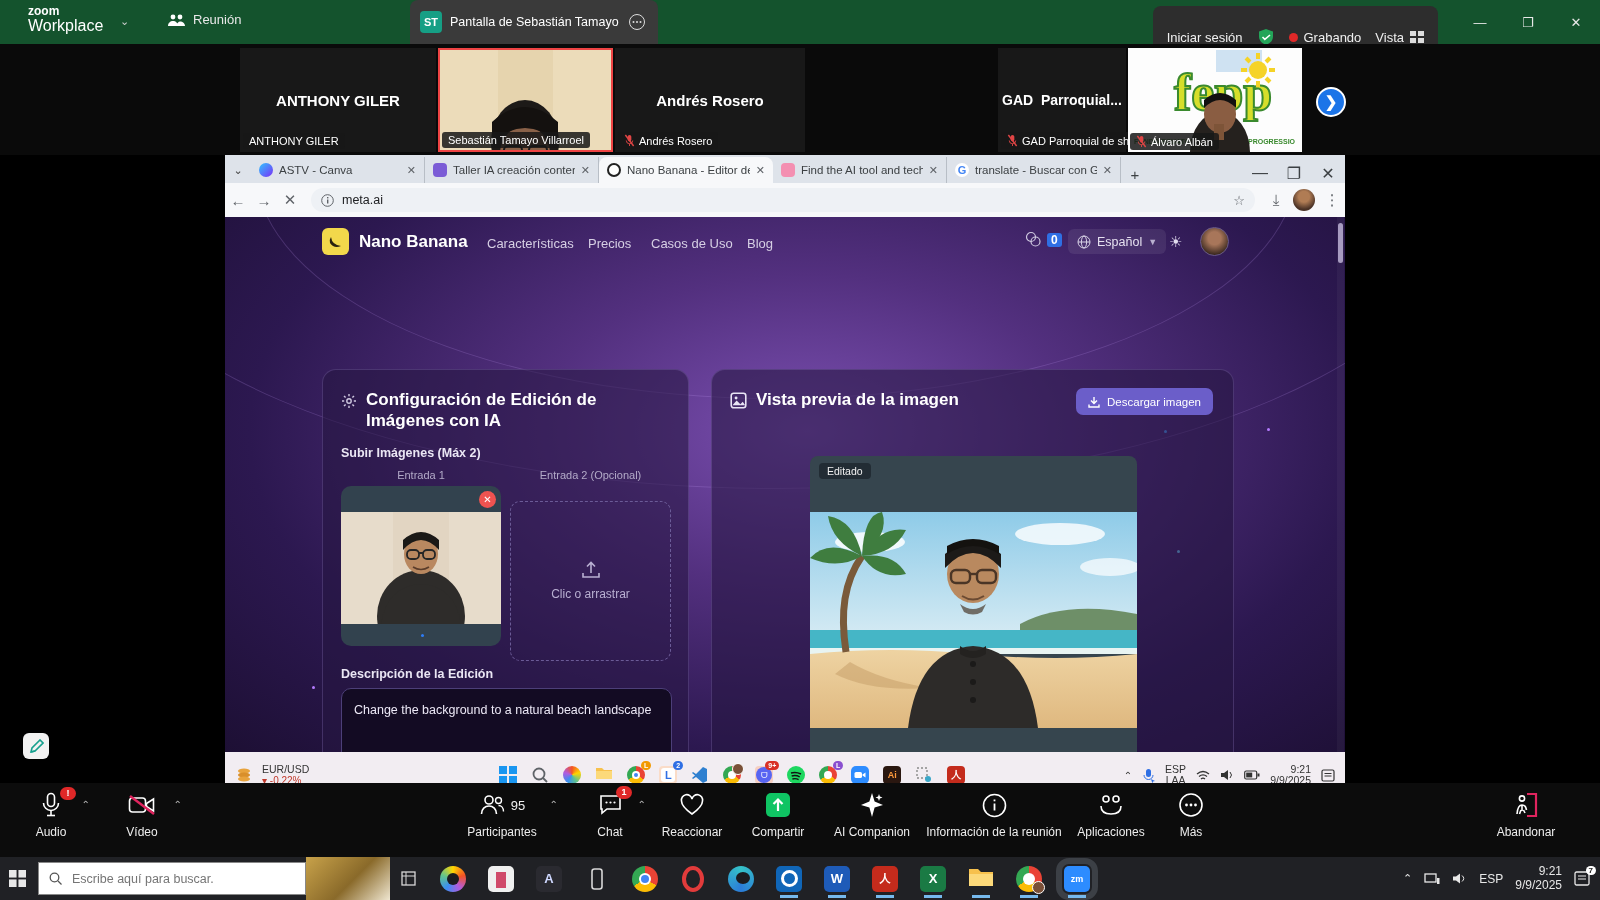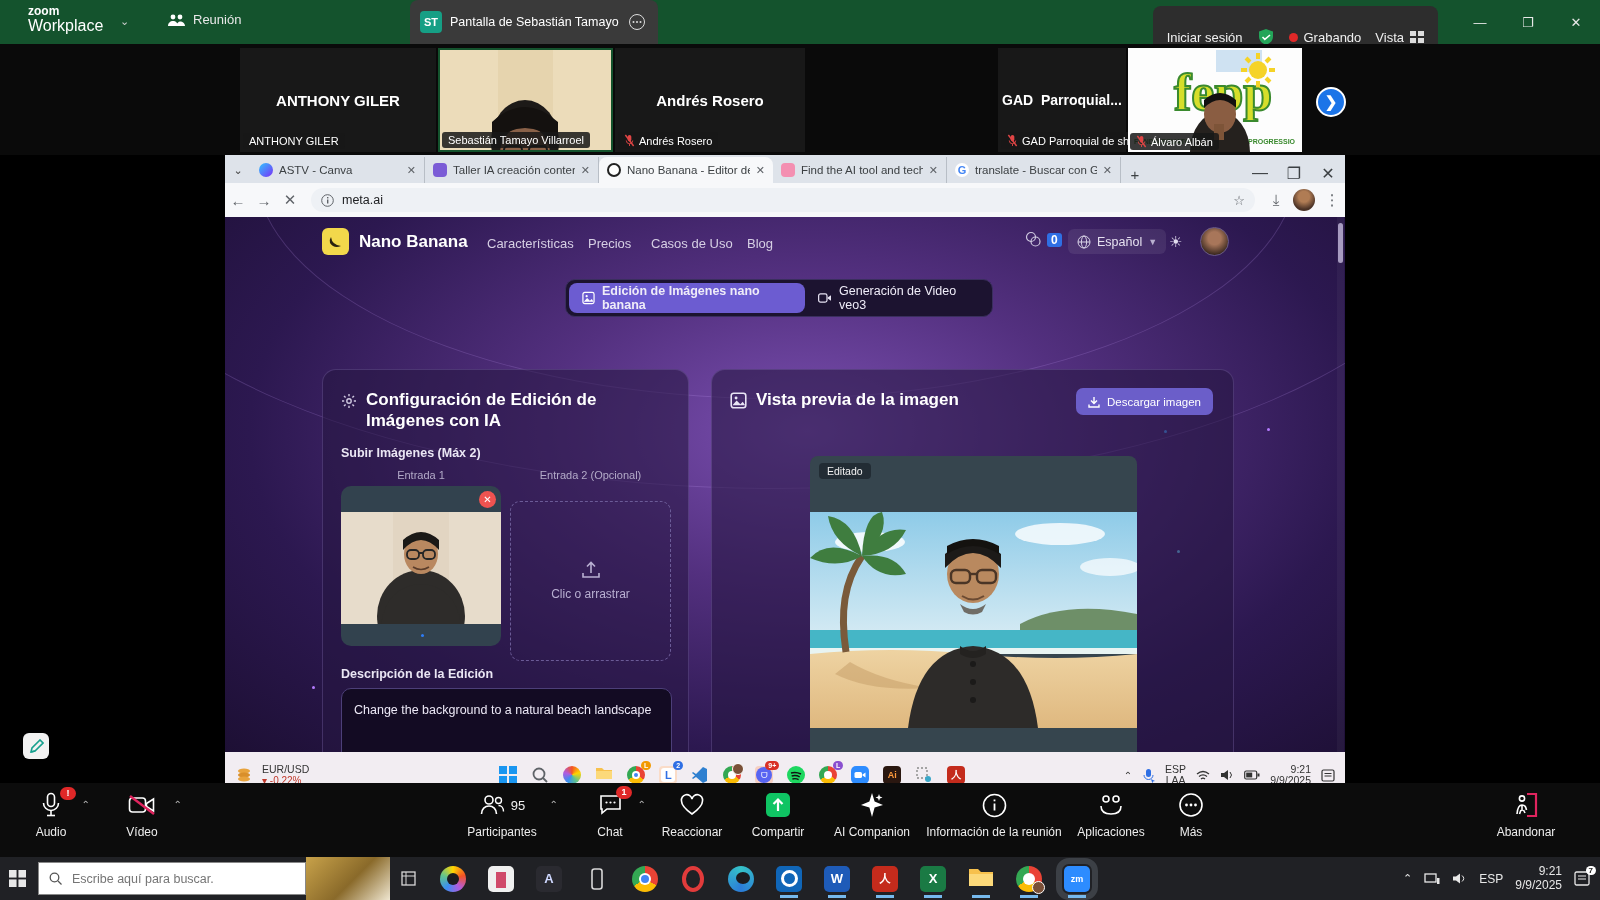--- a/index.html
+++ b/index.html
@@ -147,21 +147,21 @@
     </div>
   </div>
 
   <div class="abs strip">
     <div class="abs tile" style="left:240px;width:196px;">
       <div class="tile-title">ANTHONY GILER</div>
       <div class="pill">
           <span>ANTHONY GILER</span>
         </div>
     </div>
-    <div class="abs tile" style="left:438px;width:175px;background:#e9d9b5;border:2px solid #14532d;box-sizing:border-box;">
+    <div class="abs tile" style="left:438px;width:175px;background:#e9d9b5;border:2px solid #ef4444;box-sizing:border-box;">
       <svg width="171" height="100" viewBox="0 0 171 100" style="position:absolute;left:0;top:0;">
         <rect width="171" height="100" fill="#ecdcba"></rect>
         <rect x="58" y="0" width="55" height="100" fill="#e6d4ae"></rect>
         <ellipse cx="85" cy="92" rx="34" ry="42" fill="#1d1a18"></ellipse>
         <ellipse cx="85" cy="104" rx="25" ry="28" fill="#8a6148"></ellipse>
         <path d="M52 92 q33 -28 66 0 l0 -20 q-33 -30 -66 0 z" fill="#14110f"></path>
         <rect x="64" y="96" width="18" height="10" rx="4" fill="none" stroke="#1a1a1a" stroke-width="2"></rect>
         <rect x="89" y="96" width="18" height="10" rx="4" fill="none" stroke="#1a1a1a" stroke-width="2"></rect>
       </svg>
       <div class="pill" style="left:2px;bottom:2px;">
@@ -319,37 +319,20 @@
             <circle cx="7" cy="7" r="6" fill="none" stroke="#d8d2e6"></circle>
             <ellipse cx="7" cy="7" rx="2.6" ry="6" fill="none" stroke="#d8d2e6"></ellipse>
             <line x1="1" y1="7" x2="13" y2="7" stroke="#d8d2e6"></line>
           </svg>
         <span>Español</span>
         <span style="font-size:9px;color:#b9b0cf;">▼</span>
       </div>
       <div class="abs" style="left:944px;top:16px;color:#e3def0;font-size:15px;">☀</div>
       <div class="abs" style="left:975px;top:10px;width:27px;height:27px;border-radius:50%;background:radial-gradient(circle at 50% 38%,#a8765a 30%,#3c2a20 75%);border:1px solid #6a5a8a;"></div>
 
-      <div class="abs mode-wrap">
-        <div class="mode-seg active">
-          <svg width="14" height="14" viewBox="0 0 14 14">
-              <rect x="1" y="1" width="12" height="12" rx="2" fill="none" stroke="#fff" stroke-width="1.3"></rect>
-              <circle cx="5" cy="5" r="1.2" fill="#fff"></circle>
-              <path d="M2 11l3.5-4 3 3 2-2 2 3z" fill="#fff"></path>
-            </svg>
-          <span>Edición de Imágenes nano banana</span>
-        </div>
-        <div class="mode-seg">
-          <svg width="15" height="12" viewBox="0 0 15 12">
-              <rect x="0.7" y="1.5" width="9" height="9" rx="2" fill="none" stroke="#e8e4f4" stroke-width="1.3"></rect>
-              <path d="M10.5 5.5 l3.5-2.5 v6 l-3.5-2.5z" fill="#e8e4f4"></path>
-            </svg>
-          <span>Generación de Video veo3</span>
-        </div>
-      </div>
 
       <div class="abs card" style="left:97px;top:152px;width:367px;height:430px;">
         <div style="display:flex;gap:9px;padding:19px 18px 0 18px;">
           <svg width="16" height="16" viewBox="0 0 16 16" style="margin-top:4px;flex:0 0 auto;">
               <circle cx="8" cy="8" r="2.2" fill="none" stroke="#cfc8e0" stroke-width="1.4"></circle>
               <path d="M8 1v2.2M8 12.8V15M1 8h2.2M12.8 8H15M3 3l1.6 1.6M11.4 11.4L13 13M13 3l-1.6 1.6M4.6 11.4L3 13" stroke="#cfc8e0" stroke-width="1.4"></path>
             </svg>
           <div style="font-size:17px;font-weight:bold;line-height:1.25;color:#fff;width:315px;">Configuración de Edición de Imágenes con IA</div>
         </div>
         <div class="abs lbl" style="left:18px;top:76px;">Subir Imágenes (Máx 2)</div>

